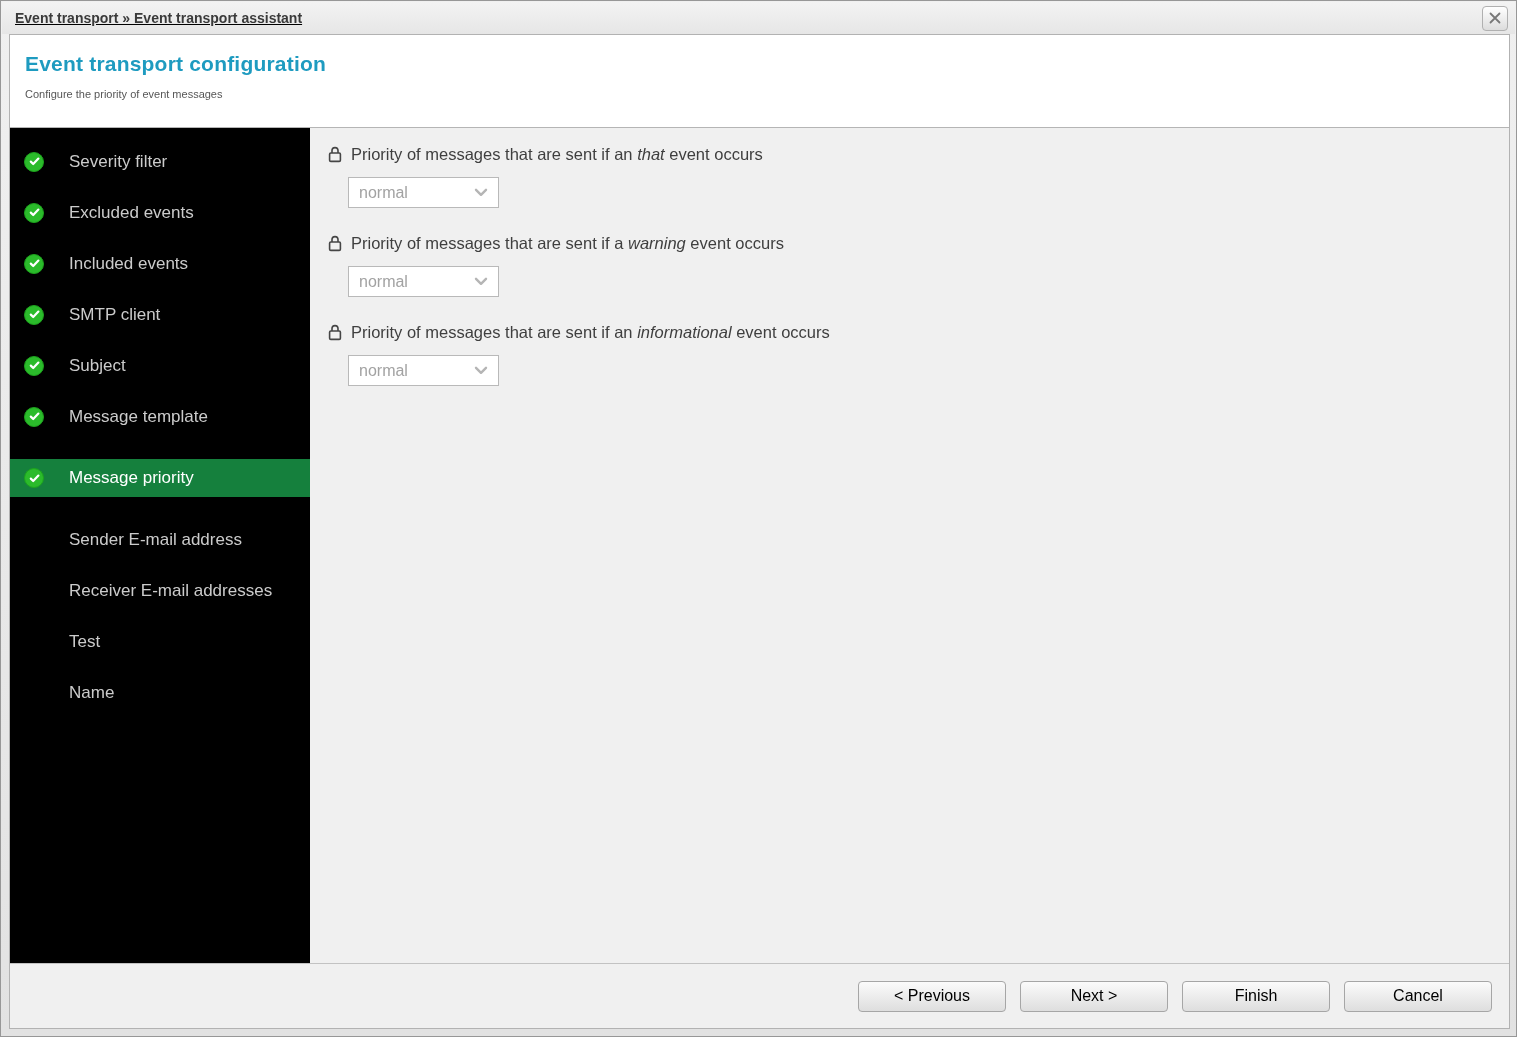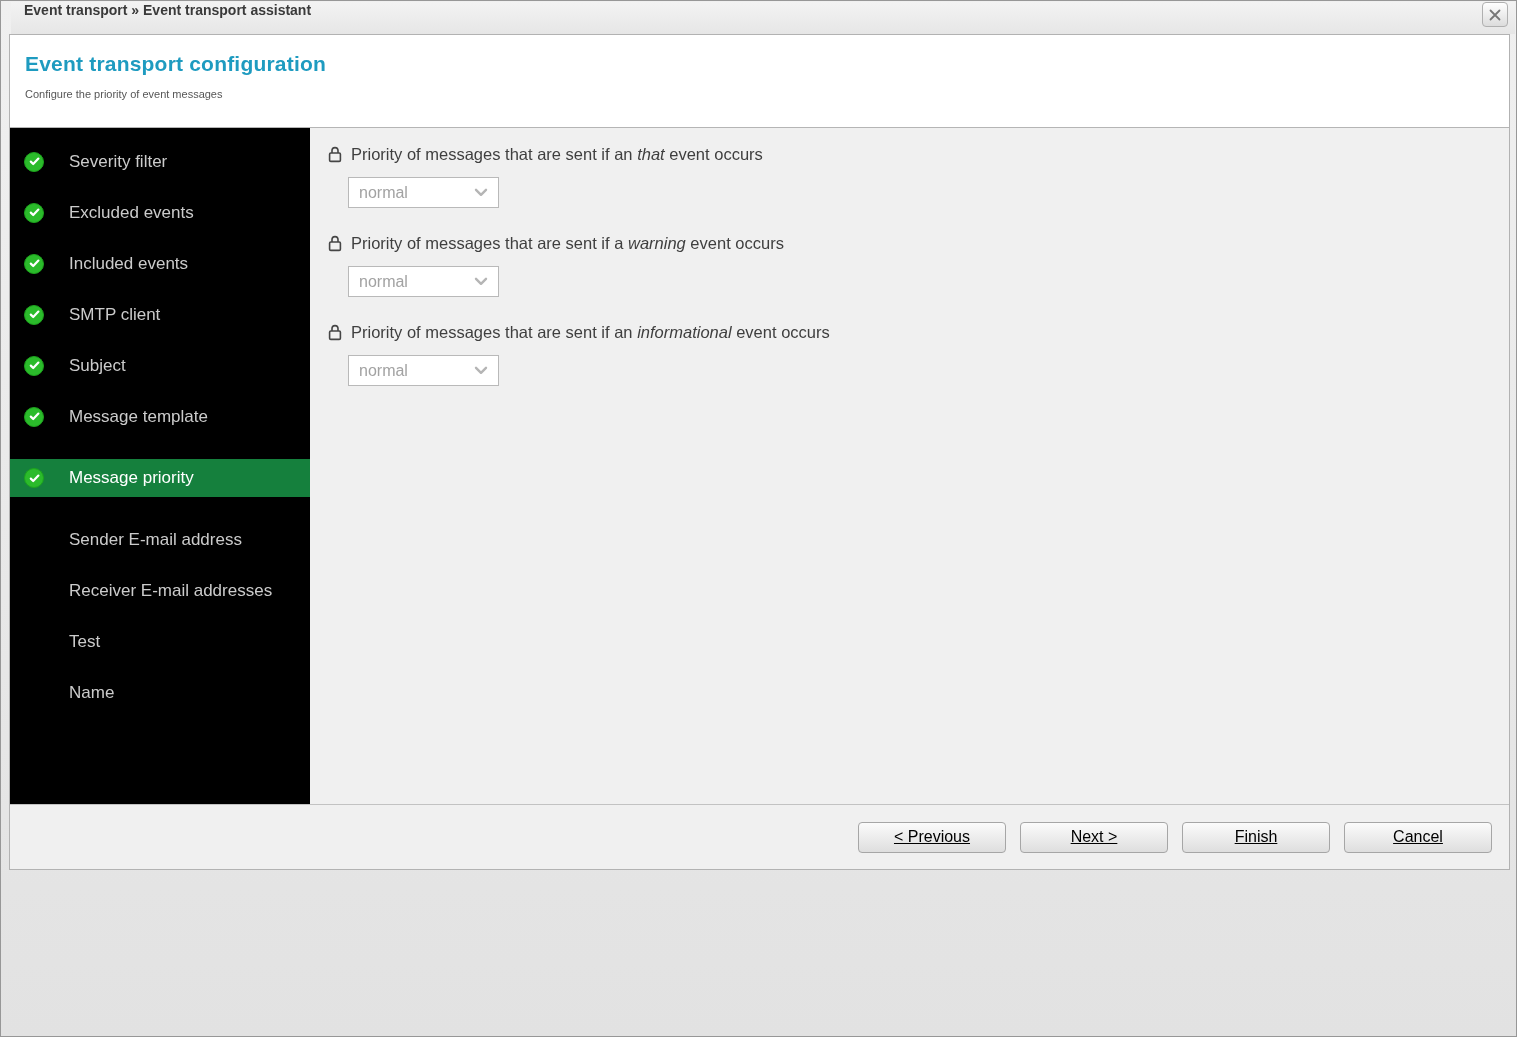--- a/index.html
+++ b/index.html
@@ -10,38 +10,39 @@
     position:relative;
     overflow:hidden;
   }
   .window {
     position:absolute; inset:0;
     border:1px solid #979797;
     background:linear-gradient(#f0f0f0,#e2e2e2);
   }
   
   .titlebar {
-    position:absolute; top:1px; left:10px; right:1px; height:32px;
-    display:flex; align-items:flex-start;
+    position:absolute; top:1px; left:1px; right:1px; height:32px;
+    display:flex; align-items:center;
     padding:0 7px 0 13px;
     background:linear-gradient(#f3f3f3,#e6e6e6);
+    text-decoration:underline;
   }
   .titlebar-text {
     flex:1; font-weight:bold; font-size:14px; color:#3a3a3a;
   }
   .close-btn {
     width:26px; height:25px;
     border:1px solid #b0b0b0; border-radius:4px;
     background:linear-gradient(#ffffff,#dcdcdc);
     display:flex; align-items:center; justify-content:center;
     cursor:pointer;
   }
   
   .panel {
-    position:absolute; left:8px; top:33px; width:1501px; height:836px;
+    position:absolute; left:8px; top:33px; width:1501px; height:995px;
     background:#ffffff;
     border:1px solid #b2b2b2;
     display:flex; flex-direction:column;
   }
   .panel-header {
     height:93px; background:#fff;
     border-bottom:1px solid #b5b5b5;
     padding:17px 0 0 15px;
   }
   .panel-title {
@@ -93,21 +94,21 @@
     font-size:16px; color:#a2a2a2;
     cursor:default;
   }
   .chevron { display:flex; }
   
   .panel-footer {
     height:65px; flex:none;
     background:#f0f0f0;
     border-top:1px solid #c2c2c2;
     display:flex; align-items:center; justify-content:flex-end;
-    padding-right:17px; gap:14px;text-decoration:underline;
+    padding-right:17px; gap:14px;
   }
   .btn {
     width:148px; height:31px;
     border:1px solid #a6a6a6; border-radius:4px;
     background:linear-gradient(#fbfbfb,#dedede);
     font-family:"Liberation Sans", sans-serif;
     font-size:16px; color:#000;
     cursor:pointer;
   }
   .btn-finish { }

